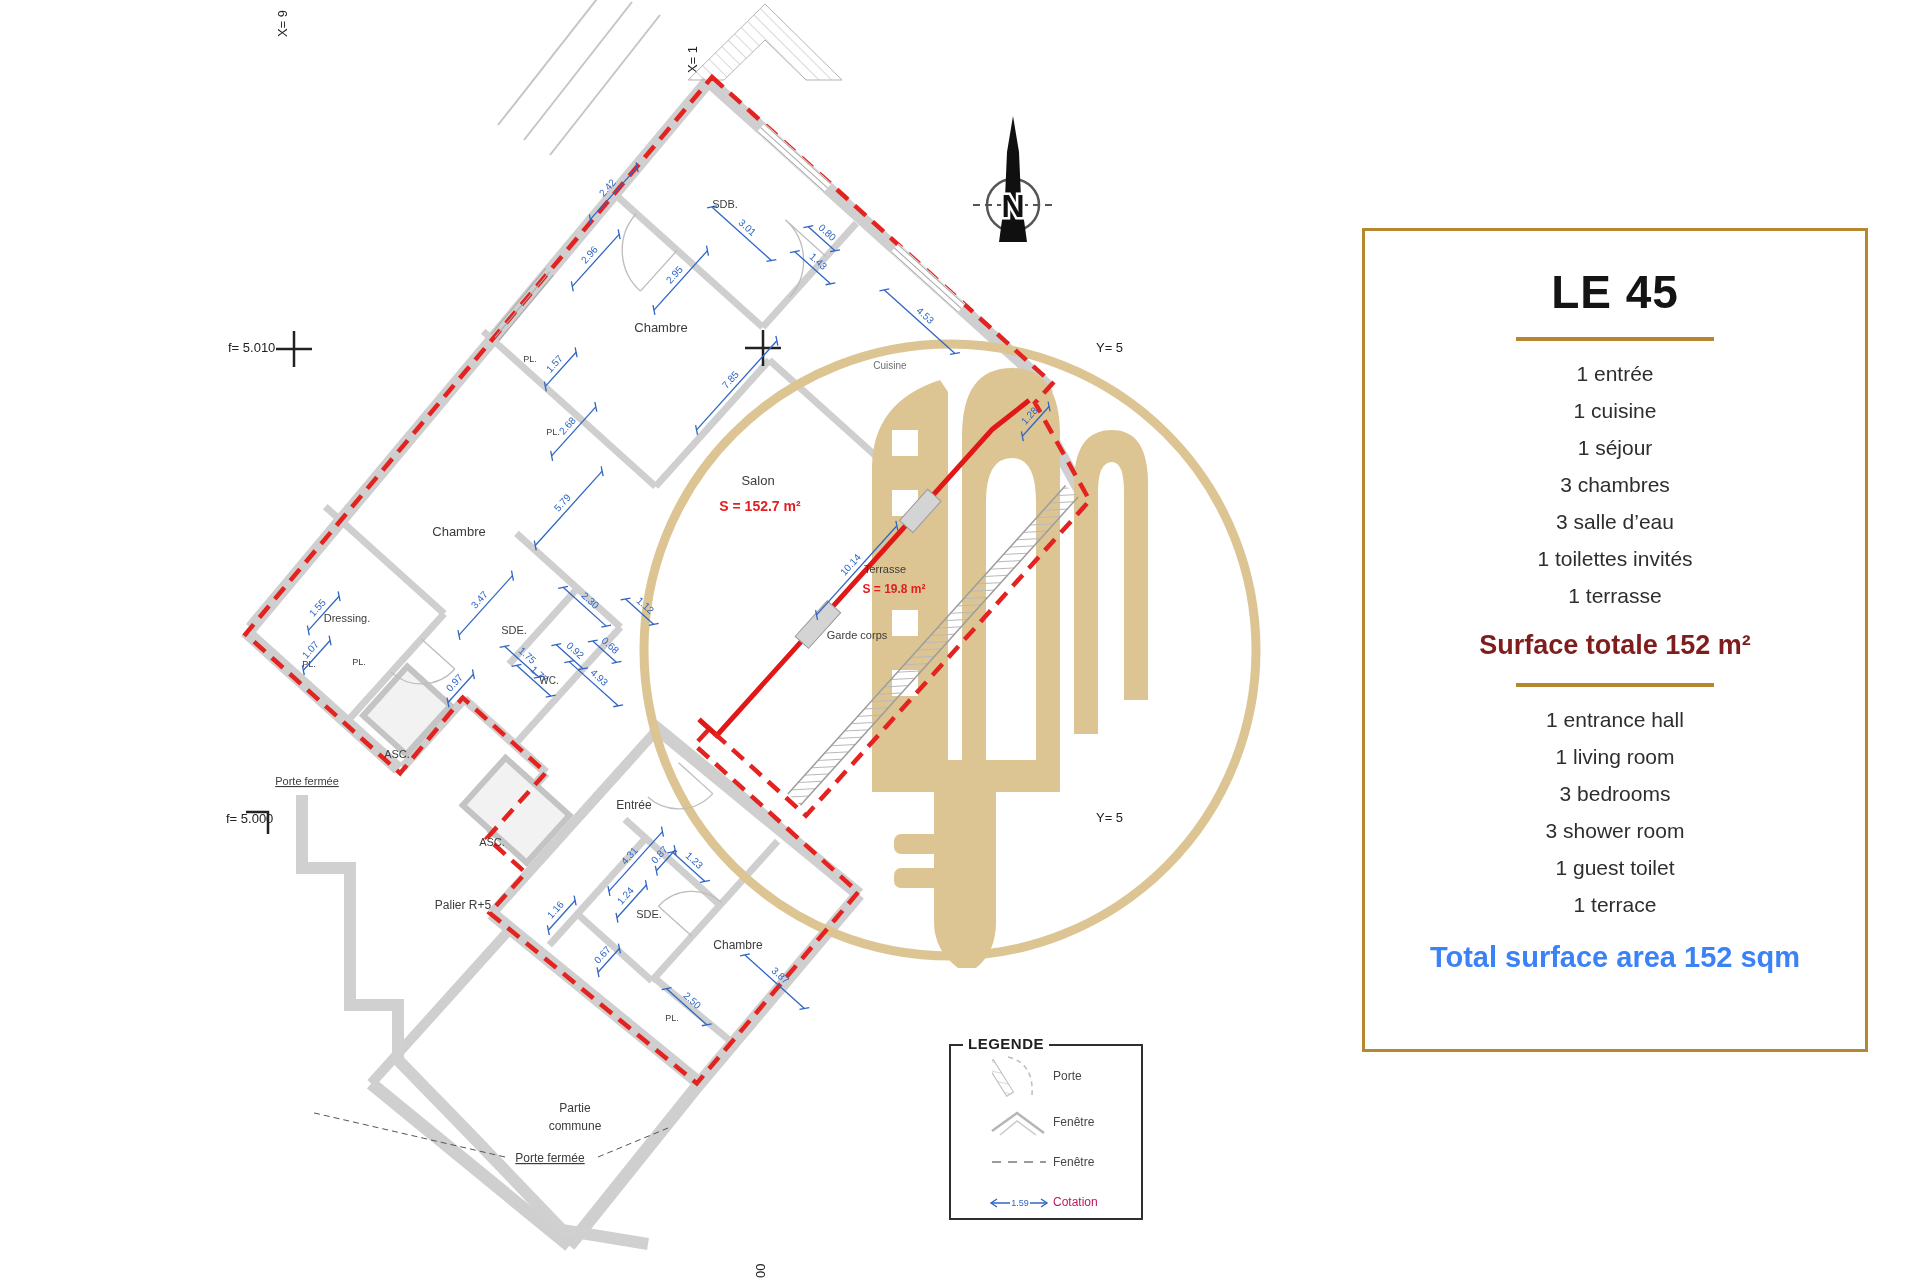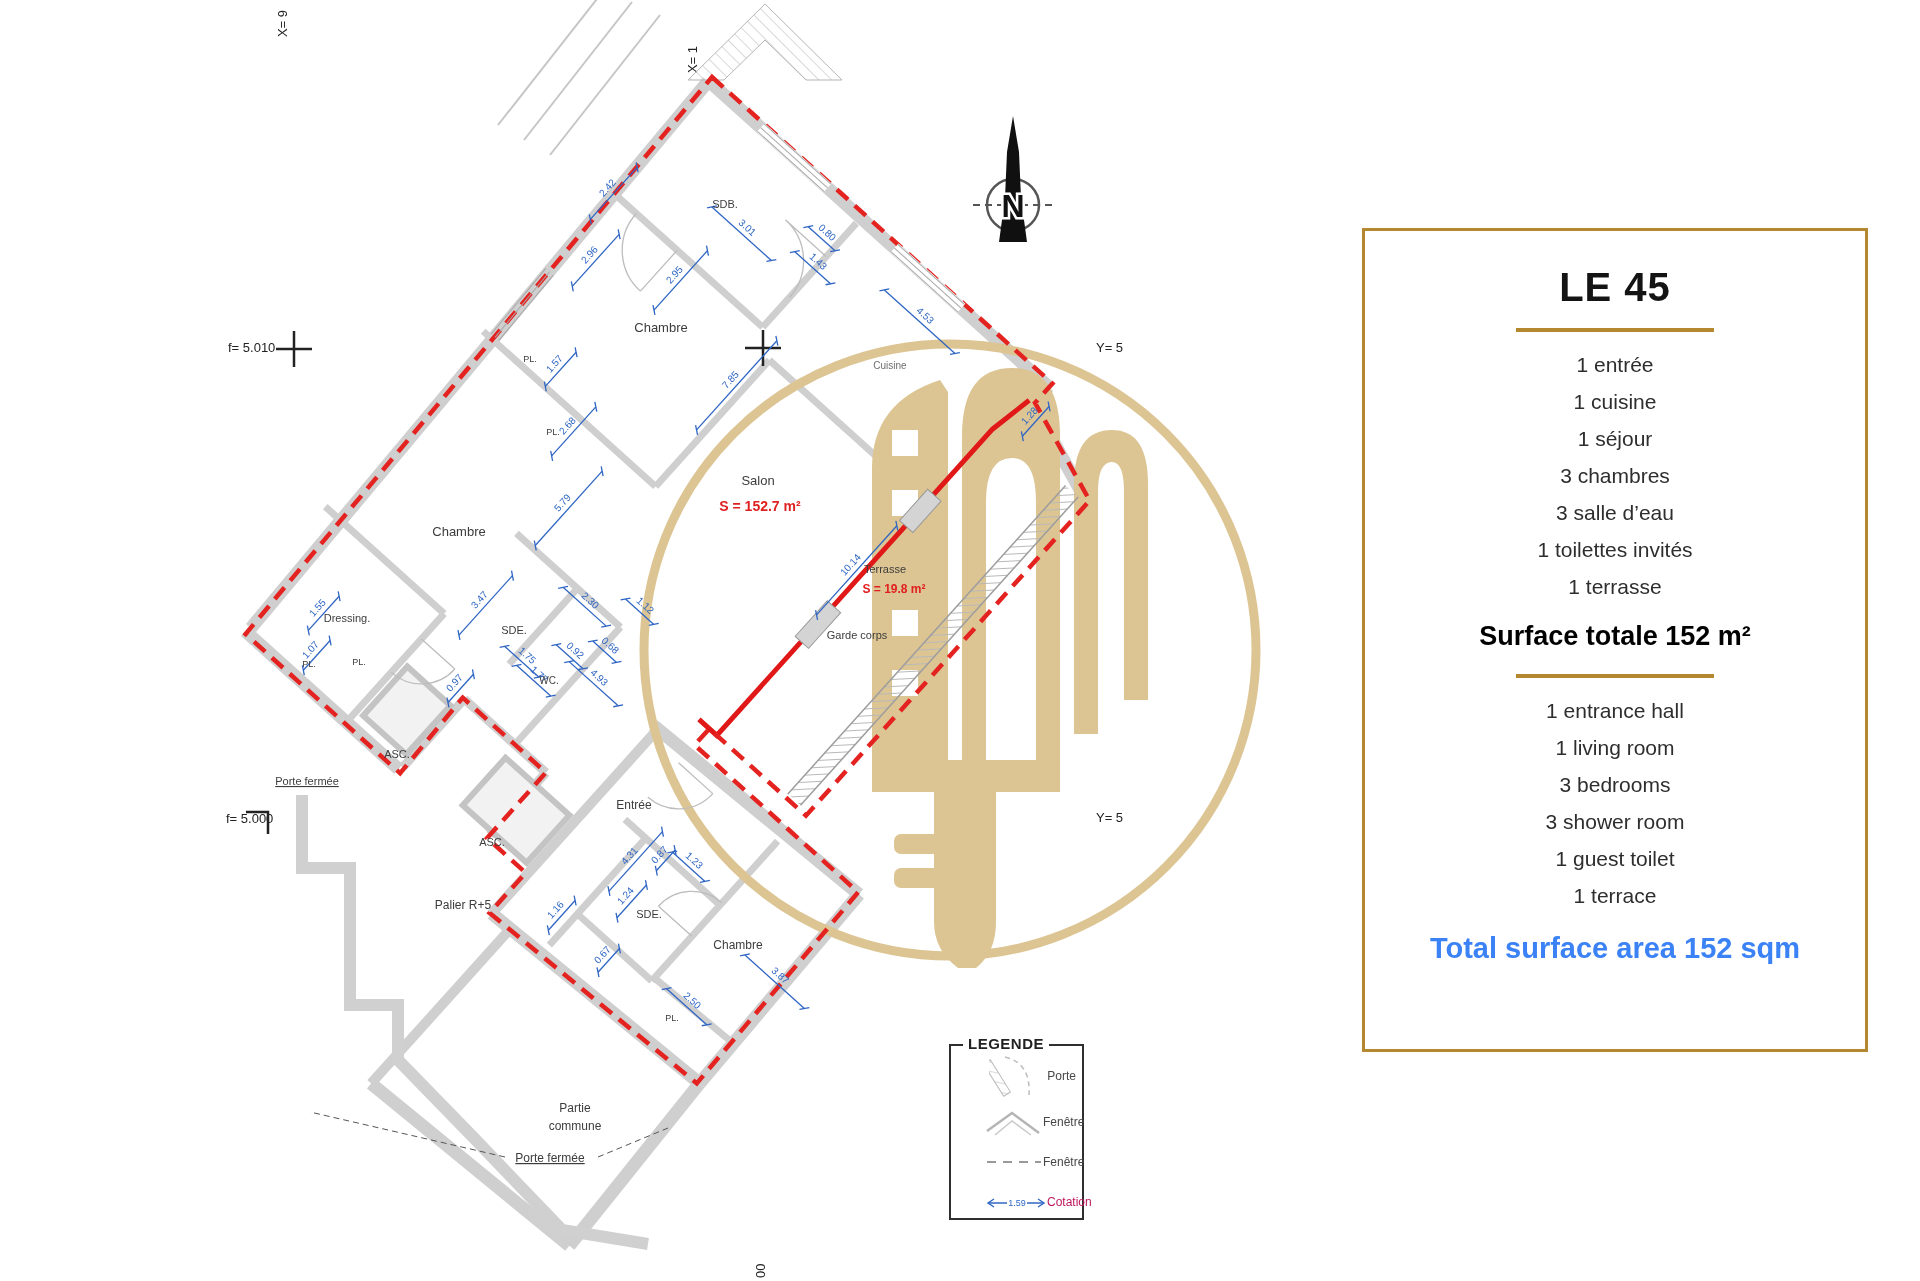--- a/index.html
+++ b/index.html
@@ -1,27 +1,27 @@
 <!DOCTYPE html>
 <html><head>
 <meta charset="utf-8">
 <style>
   html,body{margin:0;padding:0;background:#fff;}
   body{width:1920px;height:1281px;position:relative;font-family:"Liberation Sans",sans-serif;overflow:hidden;}
   #plan{position:absolute;left:0;top:0;}
   
   .panel{position:absolute;left:1362px;top:228px;width:506px;height:824px;border:3px solid #b5872f;background:#fff;box-sizing:border-box;text-align:center;color:#2a2a2a;}
-  .panel h1{font-size:40px;letter-spacing:1px;margin:34px 0 0 0;color:#141414;font-weight:bold;}
+  .panel h1{font-size:46px;letter-spacing:1px;margin:34px 0 0 0;color:#141414;font-weight:bold;}
   .gold-divider{width:198px;height:4px;background:#b5872f;border:0;margin:18px auto 14px auto;}
   .roomlist p{margin:0;font-size:21px;line-height:37px;color:#2e2e2e;}
-  .total-fr{font-size:27px;font-weight:bold;margin:16px 0 14px 0;color:#000000;text-align:center;}
+  .total-fr{font-size:27px;font-weight:bold;margin:16px 0 14px 0;color:#7f1d1d;text-align:center;}
   .total-en{font-size:29px;font-weight:bold;margin:18px 0 0 0;color:#3b82f6;}
   .panel .gold-divider.second{margin-top:22px;}
   
-  .legend{position:absolute;left:949px;top:1044px;width:135px;height:176px;border:2.5px solid #2f2f2f;background:#fff;box-sizing:border-box;}
+  .legend{position:absolute;left:949px;top:1044px;width:194px;height:176px;border:2.5px solid #2f2f2f;background:#fff;box-sizing:border-box;}
   .legend .ltitle{position:absolute;top:-11px;left:12px;background:#fff;padding:0 5px;font-size:15px;font-weight:bold;letter-spacing:.5px;color:#222;}
   .lrow{display:flex;align-items:center;height:40px;padding:0 6px;margin-left:28px;}
   .lrow.first{height:52px;margin-top:4px;}
   .lsym{width:68px;display:flex;justify-content:center;}
   .llab{font-size:12px;color:#474747;}
   .llab.blue{color:#be185d;}
 </style>
 </head>
 <body>
 

